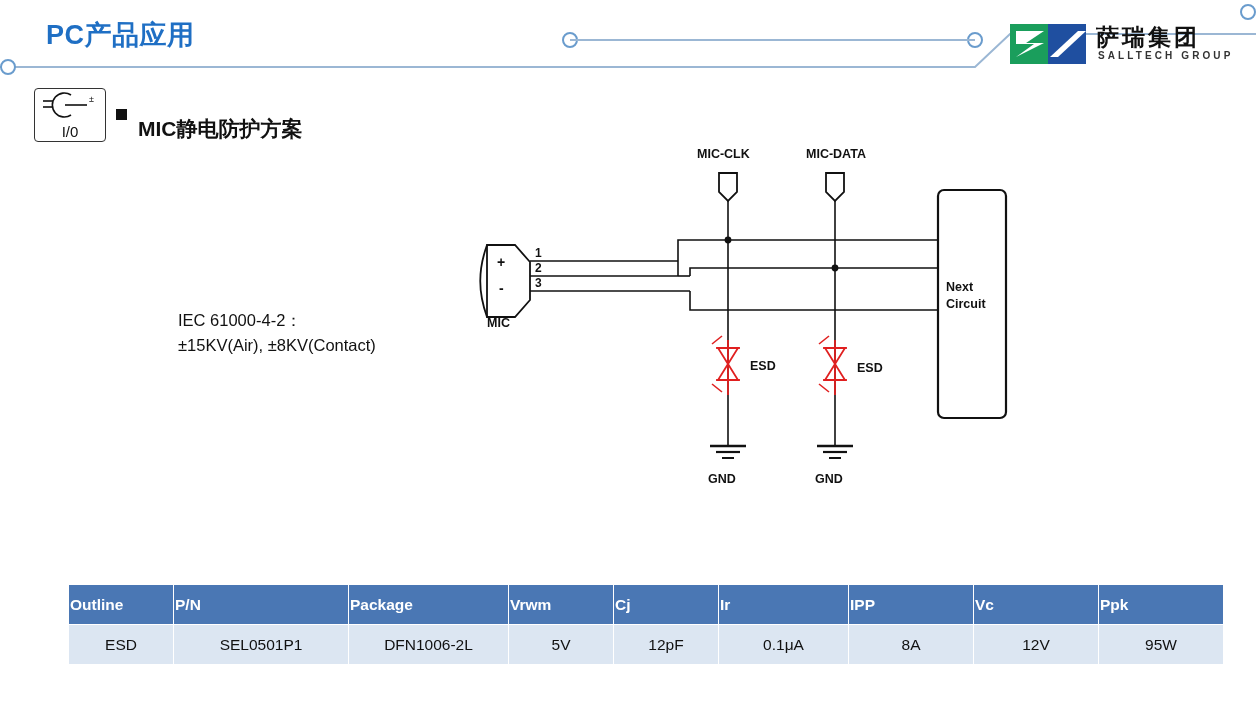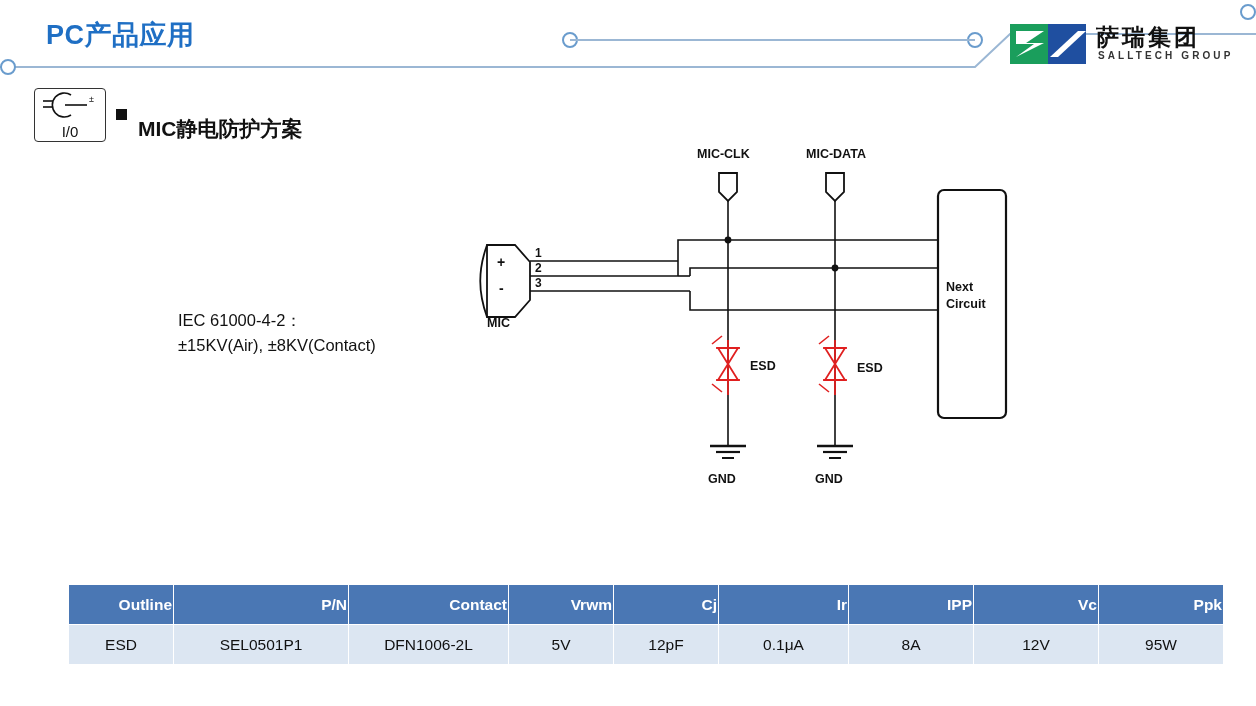--- a/index.html
+++ b/index.html
@@ -156,21 +156,21 @@
     border-collapse: collapse;
     table-layout: fixed;
   }
   .spec-table th {
     background: #4a77b4;
     color: #ffffff;
     font-size: 15.5px;
     font-weight: bold;
     height: 37px;
     border: 1px solid #ffffff;
-    text-align: right;
+    text-align: left;
   }
   .spec-table td {
     background: #dce6f2;
     color: #111111;
     font-size: 15.5px;
     height: 37px;
     border: 1px solid #ffffff;
     text-align: center;
   }
 </style>
@@ -295,21 +295,21 @@
     <col style="width:105px">
     <col style="width:130px">
     <col style="width:125px">
     <col style="width:125px">
     <col style="width:125px">
   </colgroup>
   <thead>
     <tr>
       <th>Outline</th>
       <th>P/N</th>
-      <th>Contact</th>
+      <th>Package</th>
       <th>Vrwm</th>
       <th>Cj</th>
       <th>Ir</th>
       <th>IPP</th>
       <th>Vc</th>
       <th>Ppk</th>
     </tr>
   </thead>
   <tbody>
     <tr>

